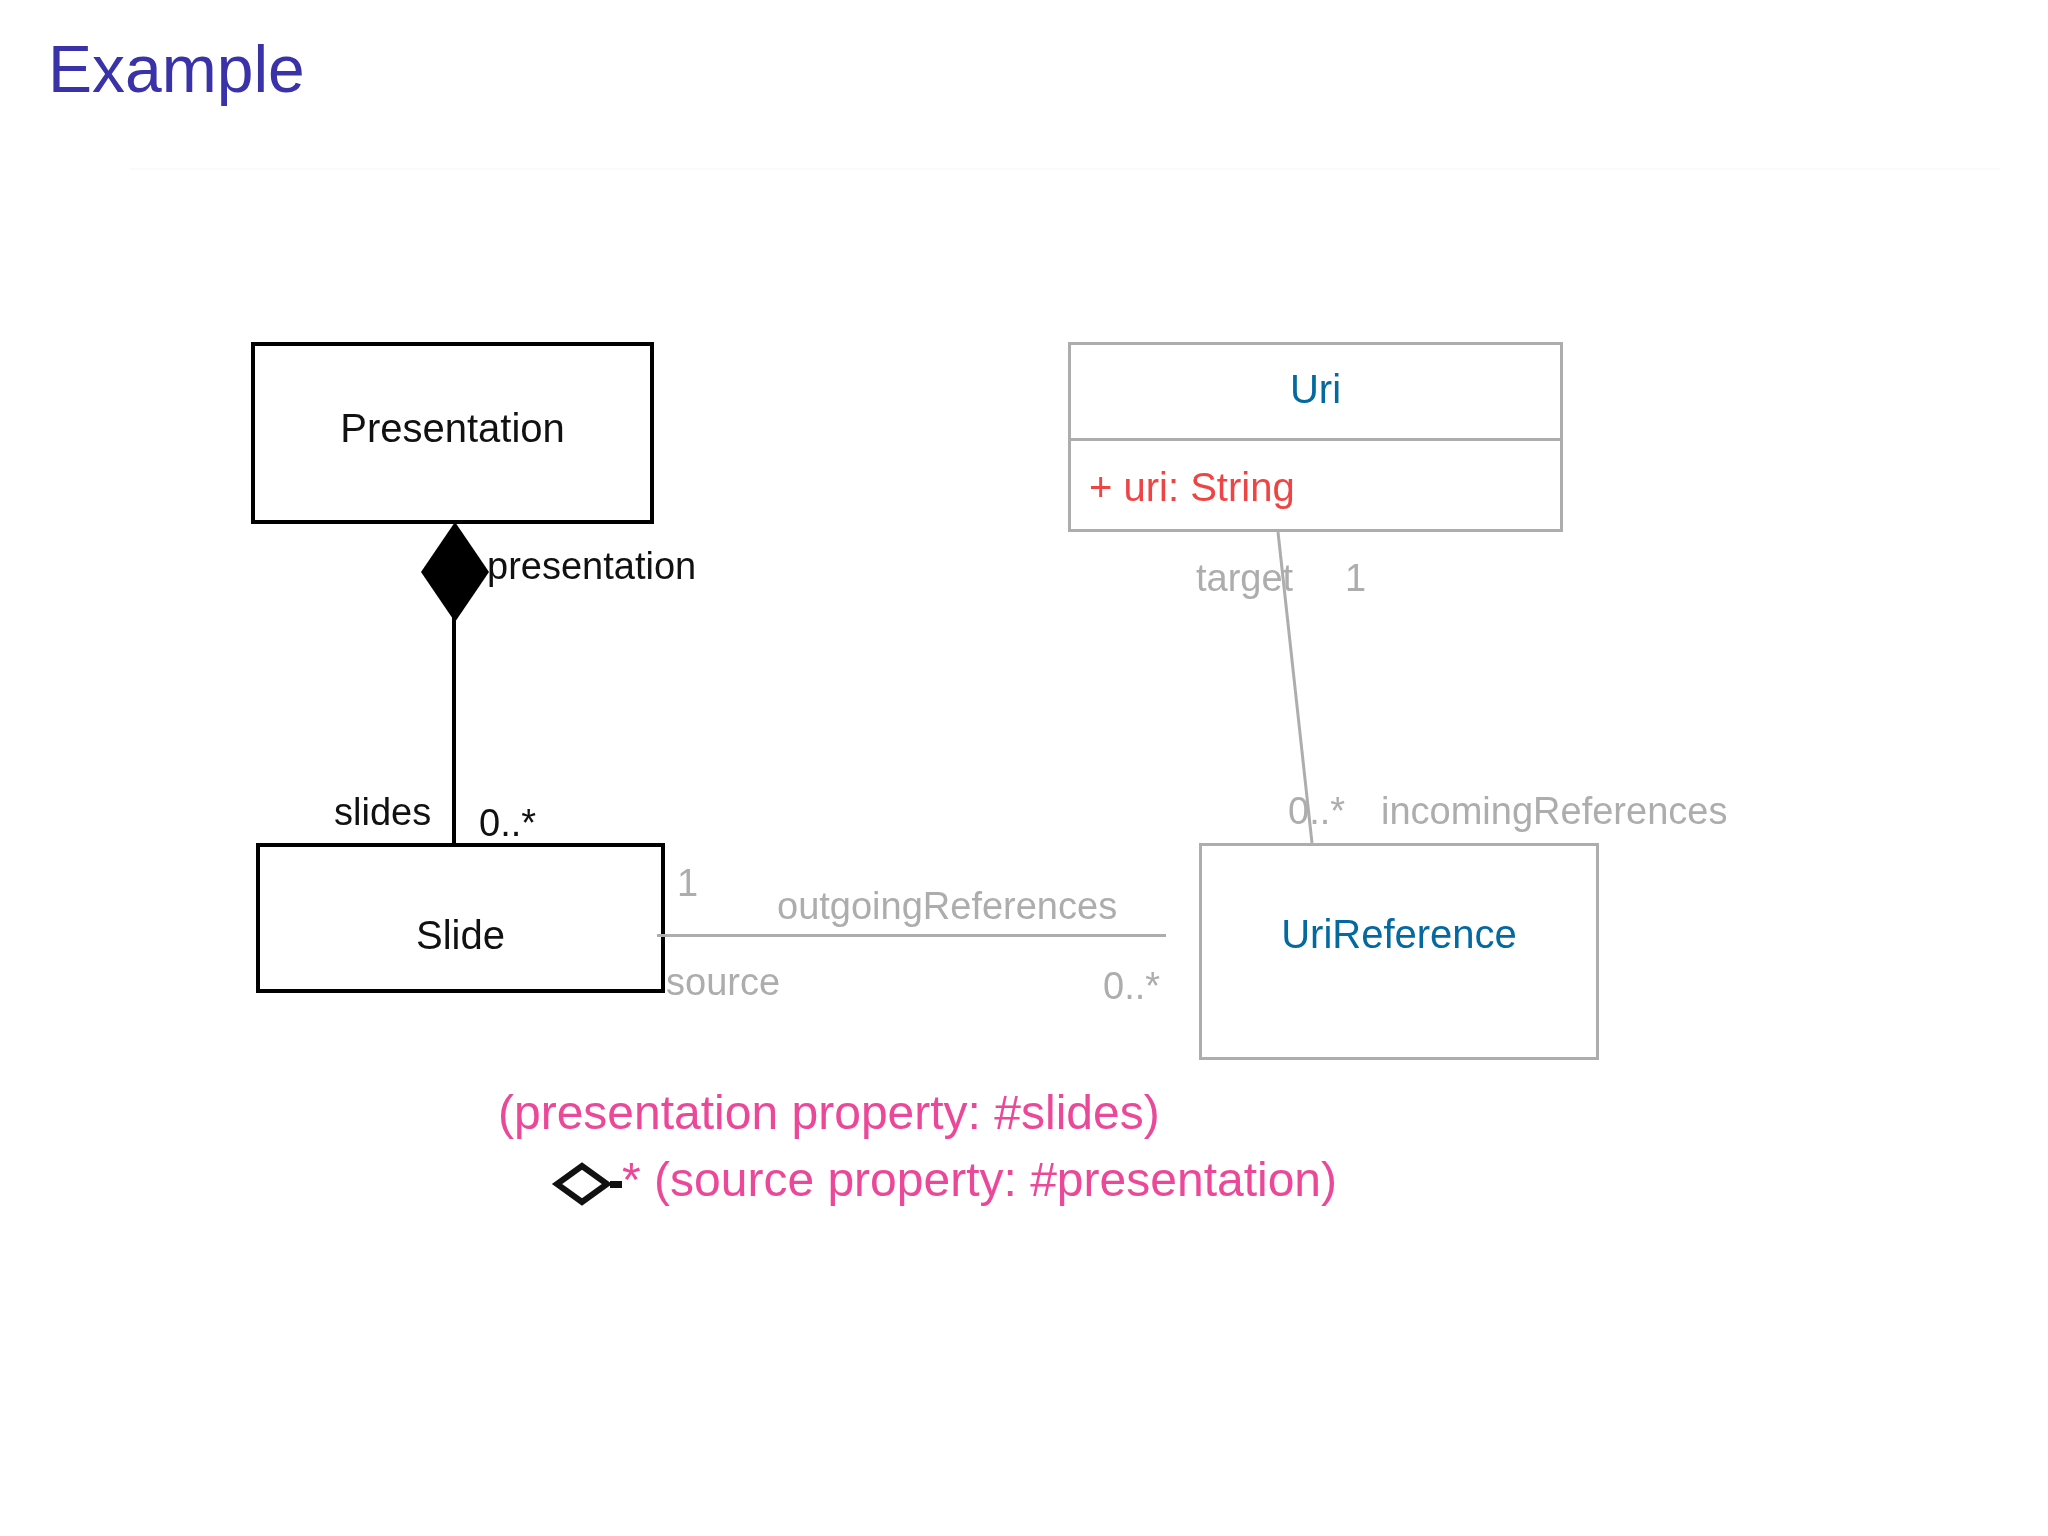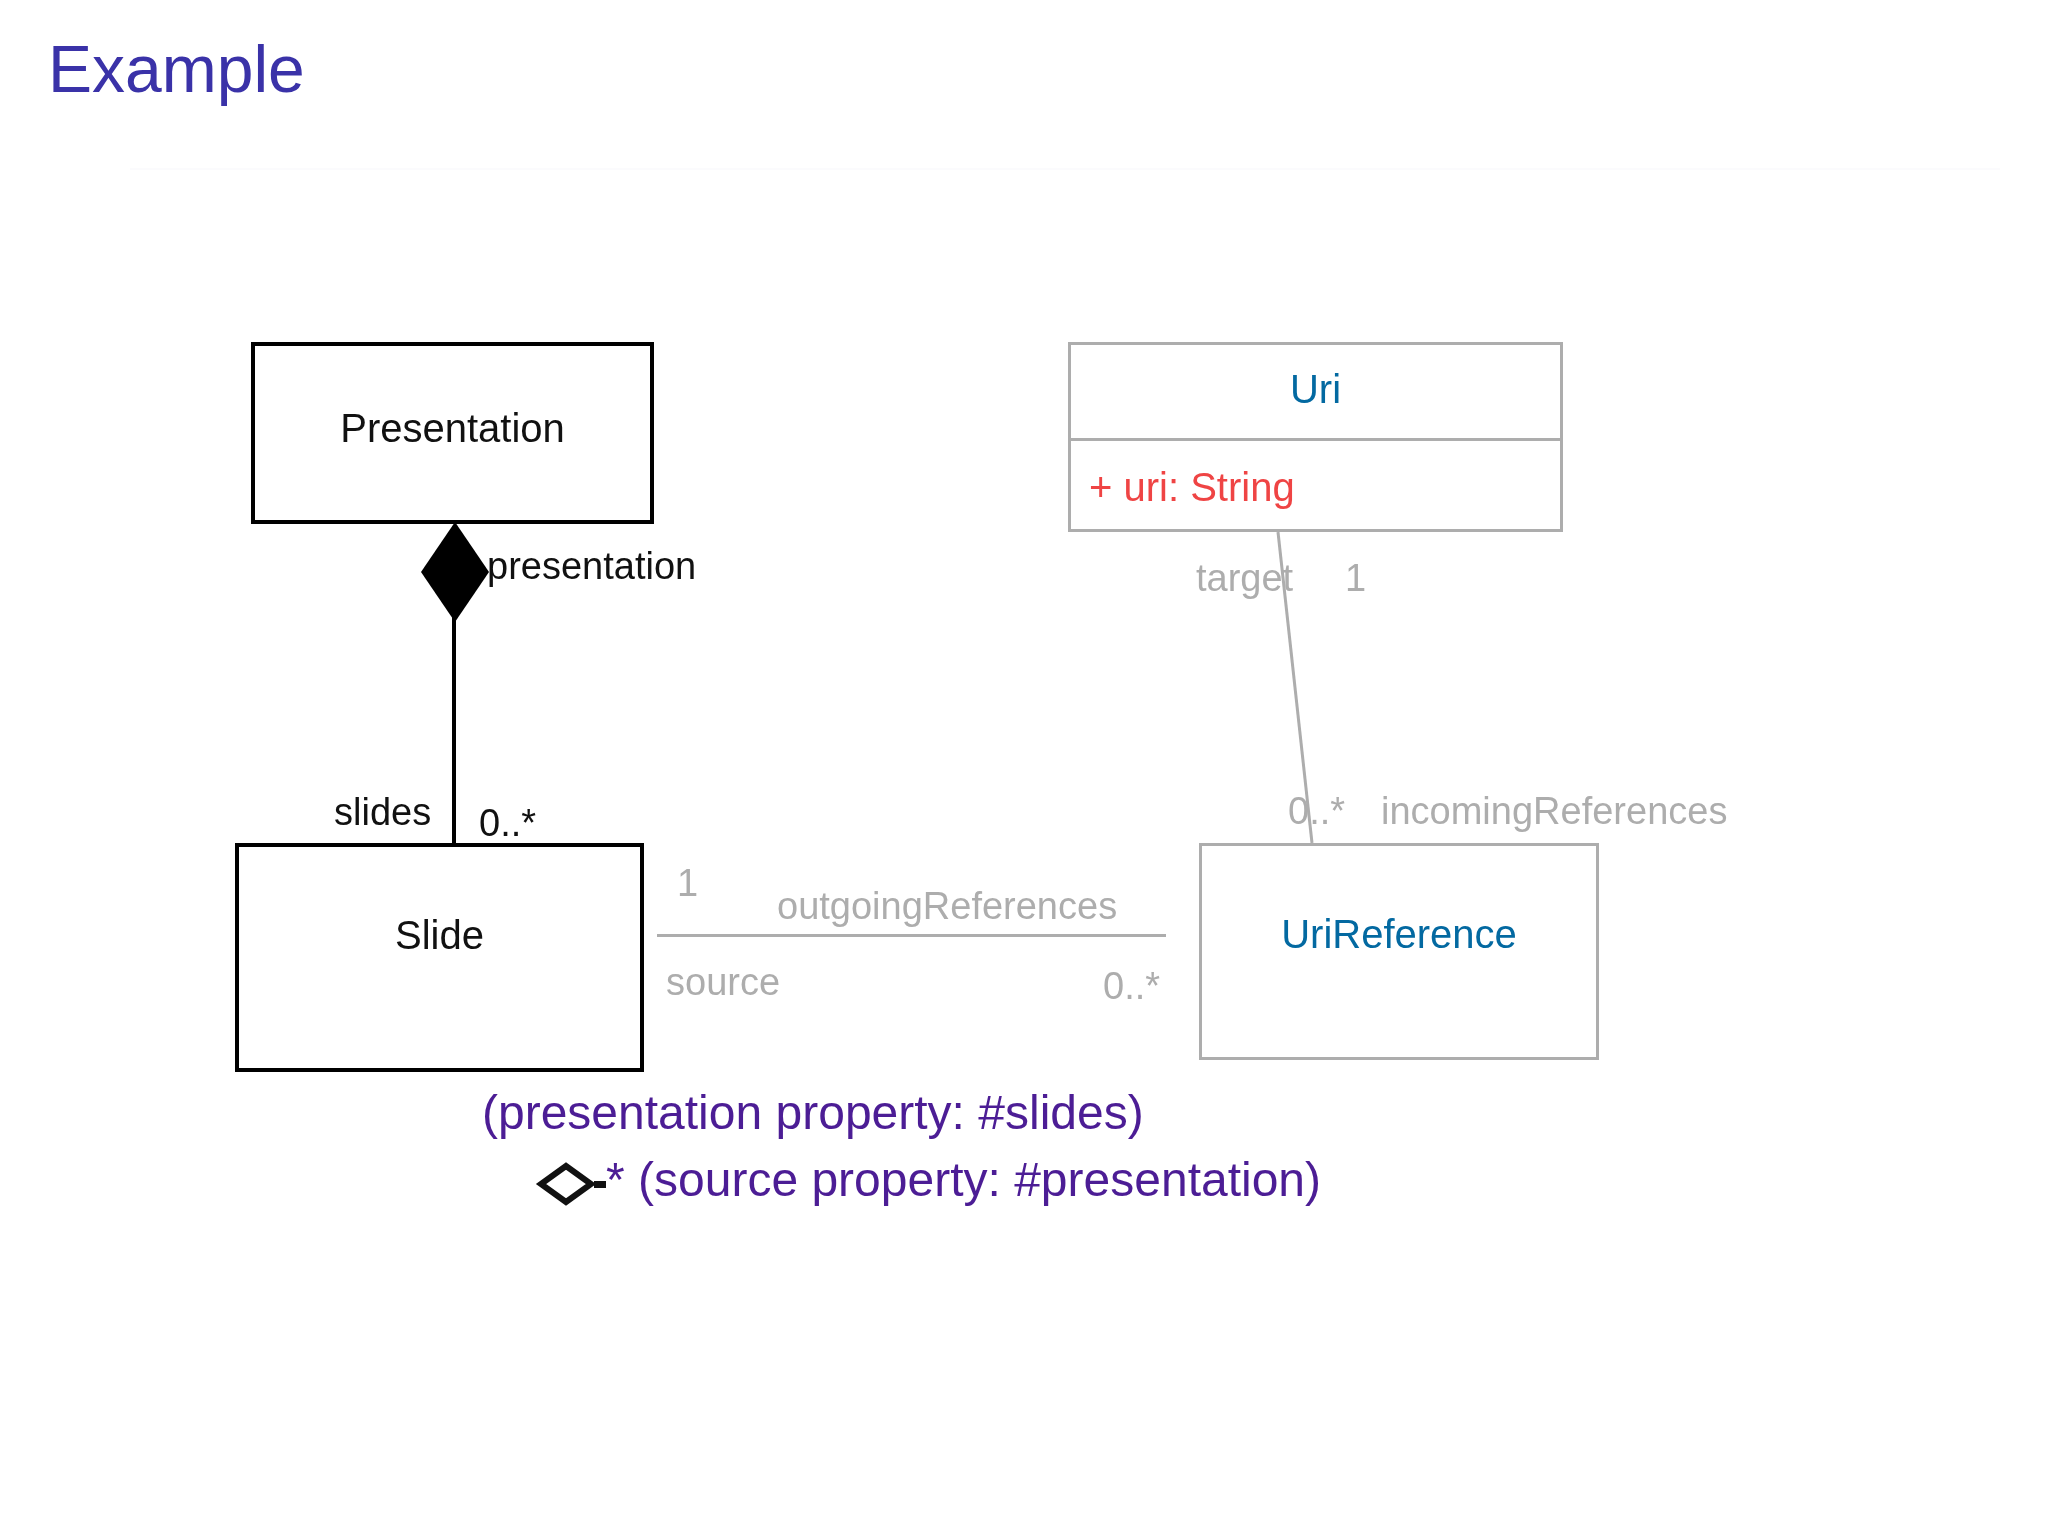--- a/index.html
+++ b/index.html
@@ -100,42 +100,43 @@
   }
   .edge-label.faded-text {
     color: #adadad;
     text-align: center;
   }
 
   
   .caption-line {
     position: absolute;
     font-size: 48px;
-    color: #4c1d95;
+    color: #ec4899;
     white-space: nowrap;
+    margin-left: 16px;
   }
   .diamond-glyph {
     display: inline-block;
     vertical-align: -2px;
   }
   svg { display: block; overflow: visible; }
 </style>
 </head>
 <body>
 
 <div id="slide">
 
   <div id="title">Example</div>
   <div id="title-rule"></div>
 
   <div class="uml-box solid" style="left:251px; top:342px; width:403px; height:182px;">
     <div class="uml-name" style="top:60px;">Presentation</div>
   </div>
 
-  <div class="uml-box solid" style="left:235px; top:843px; width:409px; height:229px;text-decoration:underline;">
+  <div class="uml-box solid" style="left:256px; top:843px; width:409px; height:150px;text-decoration:underline;">
     <div class="uml-name" style="top:66px;">Slide</div>
   </div>
 
   <div class="uml-box faded" style="left:1068px; top:342px; width:495px; height:190px;">
     <div class="uml-name faded-text" style="top:22px;">Uri</div>
     <div class="uml-compartment-divider" style="top:93px;"></div>
     <div class="uml-attr" style="left:18px; top:120px;">+ uri: String</div>
   </div>
 
   <div class="uml-box faded" style="left:1199px; top:843px; width:400px; height:217px;">

